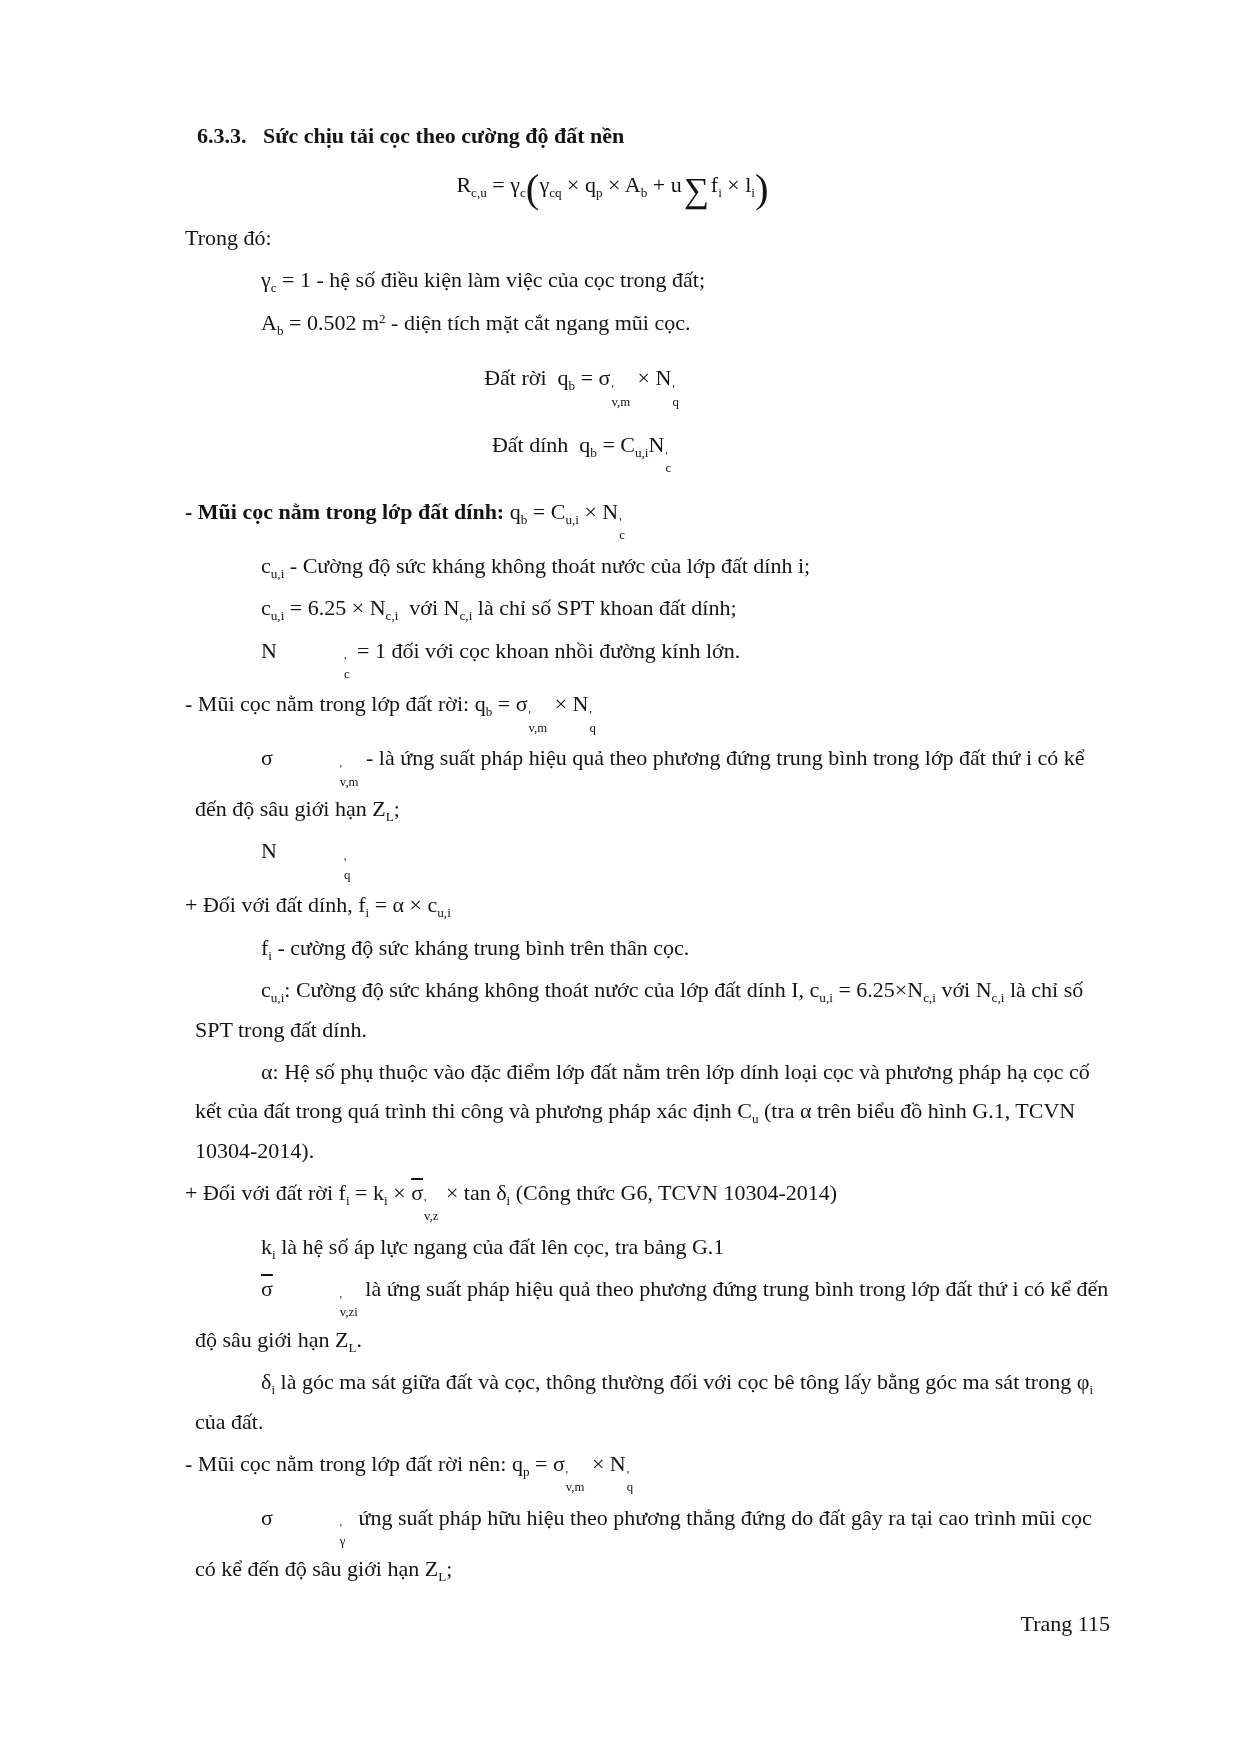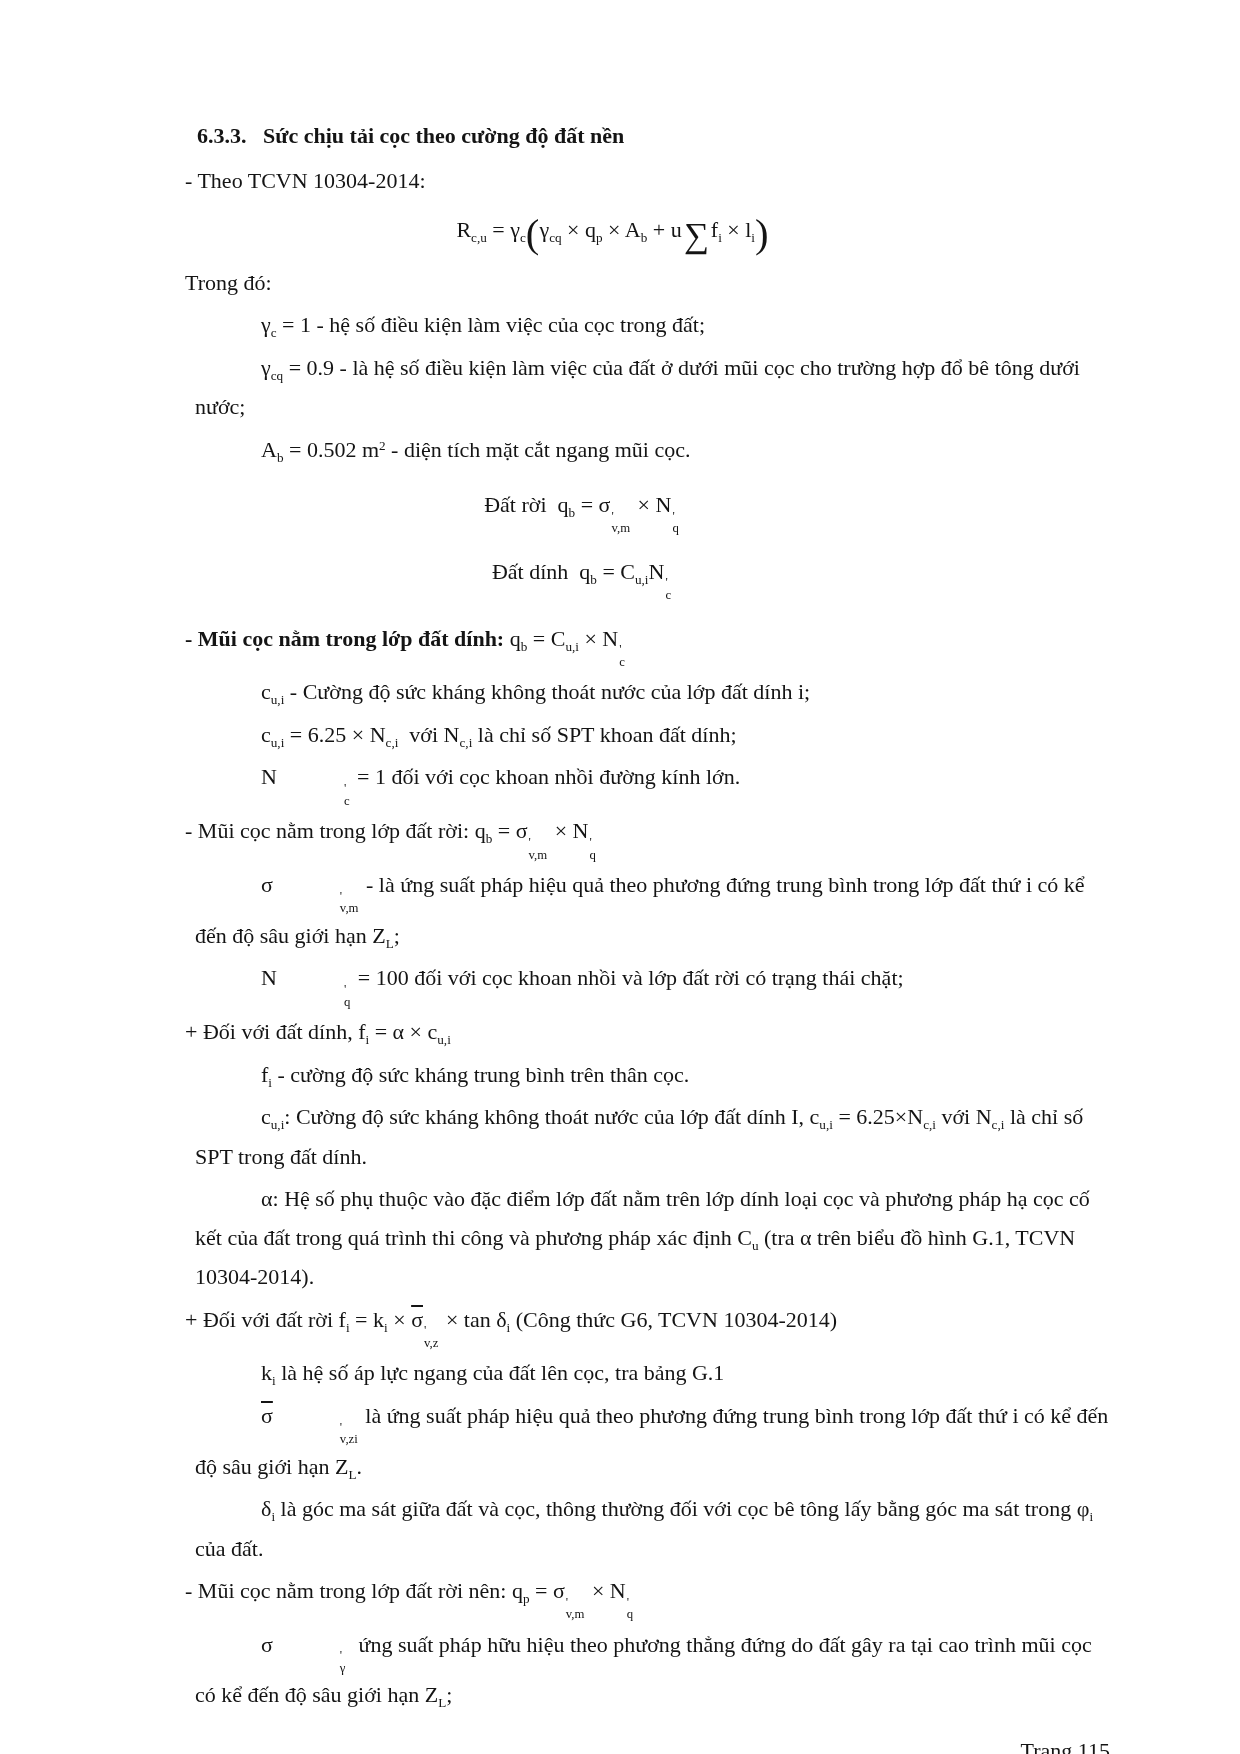--- a/index.html
+++ b/index.html
@@ -72,35 +72,33 @@
     text-align: right;
     margin-top: 16px;
   }
 </style>
 </head>
 <body>
 
 <div class="page">
   <div>
       <div class="line heading"><span class="seg">6.3.3.   Sức chịu tải cọc theo cường độ đất nền</span></div>
-      <div class="line body"><span class="seg">- Theo TCVN 10304-2014:</span></div>
       <div class="line formula"><span class="seg">R</span><span class="seg sb">c,u</span><span class="seg"> = γ</span><span class="seg sb">c</span><span class="seg paren">(</span><span class="seg">γ</span><span class="seg sb">cq</span><span class="seg"> × q</span><span class="seg sb">p</span><span class="seg"> × A</span><span class="seg sb">b</span><span class="seg"> + u</span><span class="seg sum">∑</span><span class="seg">f</span><span class="seg sb">i</span><span class="seg"> × l</span><span class="seg sb">i</span><span class="seg paren">)</span></div>
       <div class="line body"><span class="seg">Trong đó:</span></div>
       <div class="line indent"><span class="seg">γ</span><span class="seg sb">c</span><span class="seg"> = 1 - hệ số điều kiện làm việc của cọc trong đất;</span></div>
-      <div class="line indent"><span class="seg">γ</span><span class="seg sb">cq</span><span class="seg"> = 0.9 - là hệ số điều kiện làm việc của đất ở dưới mũi cọc cho trường hợp đổ bê tông dưới nước;</span></div>
       <div class="line indent"><span class="seg">A</span><span class="seg sb">b</span><span class="seg"> = 0.502 m</span><span class="seg sp">2</span><span class="seg"> - diện tích mặt cắt ngang mũi cọc.</span></div>
       <div class="line center"><span class="seg">Đất rời  </span><span class="seg">q</span><span class="seg sb">b</span><span class="seg"> = σ</span><span class="stack"><span class="tp">'</span><span class="bt">v,m</span></span><span class="seg"> × N</span><span class="stack"><span class="tp">'</span><span class="bt">q</span></span></div>
       <div class="line center"><span class="seg">Đất dính  </span><span class="seg">q</span><span class="seg sb">b</span><span class="seg"> = C</span><span class="seg sb">u,i</span><span class="seg">N</span><span class="stack"><span class="tp">'</span><span class="bt">c</span></span></div>
       <div class="line body"><span class="seg b">- Mũi cọc nằm trong lớp đất dính: </span><span class="seg">q</span><span class="seg sb">b</span><span class="seg"> = C</span><span class="seg sb">u,i</span><span class="seg"> × N</span><span class="stack"><span class="tp">'</span><span class="bt">c</span></span></div>
       <div class="line indent"><span class="seg">c</span><span class="seg sb">u,i</span><span class="seg"> - Cường độ sức kháng không thoát nước của lớp đất dính i;</span></div>
       <div class="line indent"><span class="seg">c</span><span class="seg sb">u,i</span><span class="seg"> = 6.25 × N</span><span class="seg sb">c,i</span><span class="seg">  với N</span><span class="seg sb">c,i</span><span class="seg"> là chỉ số SPT khoan đất dính;</span></div>
       <div class="line indent"><span class="seg">N</span><span class="stack"><span class="tp">'</span><span class="bt">c</span></span><span class="seg"> = 1 đối với cọc khoan nhồi đường kính lớn.</span></div>
       <div class="line body"><span class="seg">- Mũi cọc nằm trong lớp đất rời: </span><span class="seg">q</span><span class="seg sb">b</span><span class="seg"> = σ</span><span class="stack"><span class="tp">'</span><span class="bt">v,m</span></span><span class="seg"> × N</span><span class="stack"><span class="tp">'</span><span class="bt">q</span></span></div>
       <div class="line indent"><span class="seg">σ</span><span class="stack"><span class="tp">'</span><span class="bt">v,m</span></span><span class="seg"> - là ứng suất pháp hiệu quả theo phương đứng trung bình trong lớp đất thứ i có kể đến độ sâu giới hạn Z</span><span class="seg sb">L</span><span class="seg">;</span></div>
-      <div class="line indent"><span class="seg">N</span><span class="stack"><span class="tp">'</span><span class="bt">q</span></span><span class="seg"> = 100 đối với cọc khoan nhồi và lớp đất rời có trạng thái chặt;</span></div>
+      <div class="line indent"><span class="seg">N</span><span class="stack"><span class="tp">'</span><span class="bt">q</span></span></div>
       <div class="line body"><span class="seg">+ Đối với đất dính, </span><span class="seg">f</span><span class="seg sb">i</span><span class="seg"> = α × c</span><span class="seg sb">u,i</span></div>
       <div class="line indent"><span class="seg">f</span><span class="seg sb">i</span><span class="seg"> - cường độ sức kháng trung bình trên thân cọc.</span></div>
       <div class="line indent"><span class="seg">c</span><span class="seg sb">u,i</span><span class="seg">: Cường độ sức kháng không thoát nước của lớp đất dính I, </span><span class="seg">c</span><span class="seg sb">u,i</span><span class="seg"> = 6.25×N</span><span class="seg sb">c,i</span><span class="seg"> với N</span><span class="seg sb">c,i</span><span class="seg"> là chỉ số SPT trong đất dính.</span></div>
       <div class="line indent"><span class="seg">α: Hệ số phụ thuộc vào đặc điểm lớp đất nằm trên lớp dính loại cọc và phương pháp hạ cọc cố kết của đất trong quá trình thi công và phương pháp xác định C</span><span class="seg sb">u</span><span class="seg"> (tra α trên biểu đồ hình G.1, TCVN 10304-2014).</span></div>
       <div class="line body"><span class="seg">+ Đối với đất rời </span><span class="seg">f</span><span class="seg sb">i</span><span class="seg"> = k</span><span class="seg sb">i</span><span class="seg"> × </span><span class="seg over">σ</span><span class="stack"><span class="tp">'</span><span class="bt">v,z</span></span><span class="seg"> × tan δ</span><span class="seg sb">i</span><span class="seg"> (Công thức G6, TCVN 10304-2014)</span></div>
       <div class="line indent"><span class="seg">k</span><span class="seg sb">i</span><span class="seg"> là hệ số áp lực ngang của đất lên cọc, tra bảng G.1</span></div>
       <div class="line indent"><span class="seg over">σ</span><span class="stack"><span class="tp">'</span><span class="bt">v,zi</span></span><span class="seg"> là ứng suất pháp hiệu quả theo phương đứng trung bình trong lớp đất thứ i có kể đến độ sâu giới hạn Z</span><span class="seg sb">L</span><span class="seg">.</span></div>
       <div class="line indent"><span class="seg">δ</span><span class="seg sb">i</span><span class="seg"> là góc ma sát giữa đất và cọc, thông thường đối với cọc bê tông lấy bằng góc ma sát trong φ</span><span class="seg sb">i</span><span class="seg"> của đất.</span></div>
       <div class="line body"><span class="seg">- Mũi cọc nằm trong lớp đất rời nên: </span><span class="seg">q</span><span class="seg sb">p</span><span class="seg"> = σ</span><span class="stack"><span class="tp">'</span><span class="bt">v,m</span></span><span class="seg"> × N</span><span class="stack"><span class="tp">'</span><span class="bt">q</span></span></div>
       <div class="line indent"><span class="seg">σ</span><span class="stack"><span class="tp">'</span><span class="bt">γ</span></span><span class="seg">  ứng suất pháp hữu hiệu theo phương thẳng đứng do đất gây ra tại cao trình mũi cọc có kể đến độ sâu giới hạn Z</span><span class="seg sb">L</span><span class="seg">;</span></div>

